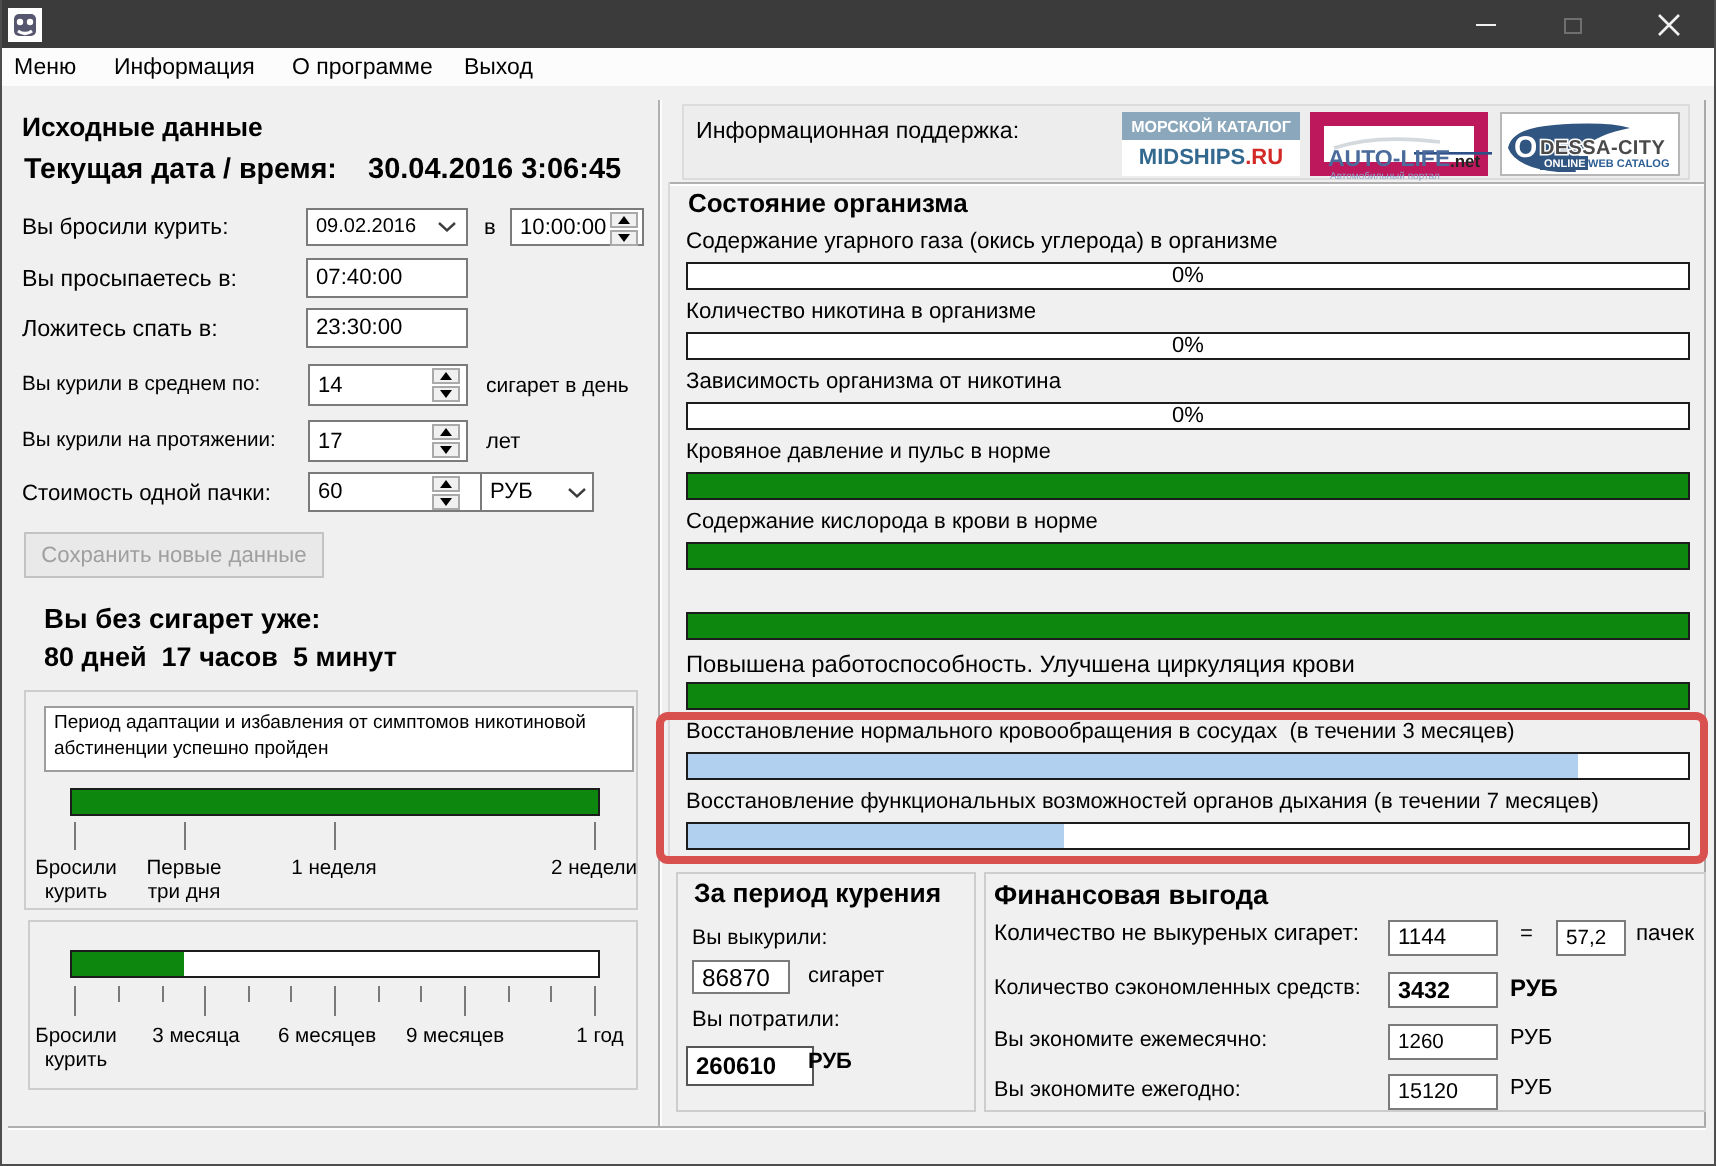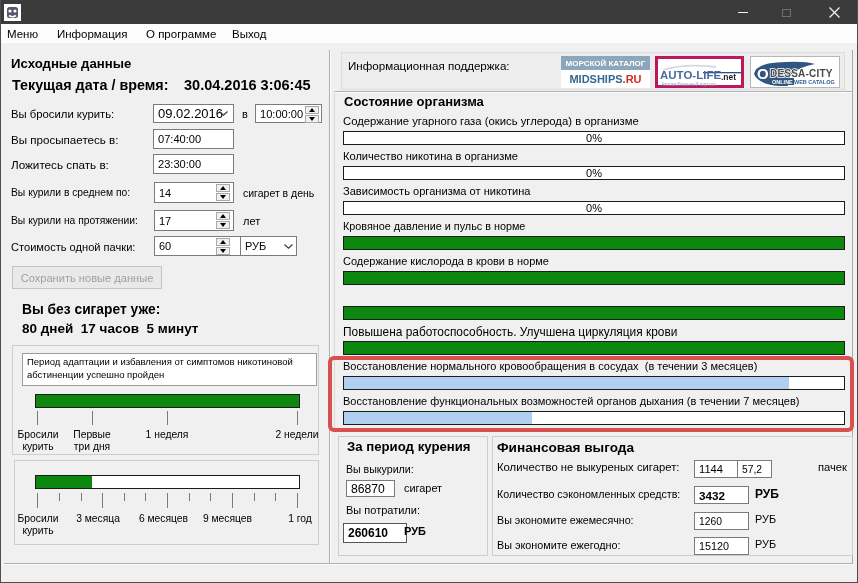--- a/index.html
+++ b/index.html
@@ -59,21 +59,21 @@
   <div class="ab" style="left:334px;top:91px;width:1px;height:340px;background:#d9d9d9"></div>
   <div class="ab" style="left:852px;top:50px;width:1px;height:513px;background:#a9a9a9"></div>
   <div class="ab" style="left:4px;top:563px;width:849px;height:1px;background:#b0b0b0"></div>
   <div class="ab" style="left:4px;top:564px;width:849px;height:1px;background:#fdfdfd"></div>
 
   <div class="lbl b" id="h1" style="left:11px;top:56px;font-size:13.2px">Исходные данные</div>
   <div class="lbl b" id="h2" style="left:12px;top:77px;font-size:14.3px">Текущая дата / время:</div>
   <div class="lbl b" id="h2b" style="left:184px;top:77px;font-size:14.5px">30.04.2016 3:06:45</div>
 
   <div class="lbl" id="L1" style="left:11px;top:108px;font-size:11.3px">Вы бросили курить:</div>
-  <div class="tb" id="d1" style="left:153px;top:104px;width:81px;height:19px;font-size:13px">09.02.2016</div>
+  <div class="tb" id="d1" style="left:153px;top:104px;width:81px;height:19px;font-size:10px">09.02.2016</div>
   <svg class="ab" style="left:219px;top:111px" width="9" height="5">
       <path d="M0.5 0.5 L4.5 4.2 L8.5 0.5" stroke="#3c3c3c" stroke-width="1.2" fill="none"></path>
     </svg>
   <div class="lbl" id="vv" style="left:242px;top:108px">в</div>
   <div class="tb" id="d2" style="left:255px;top:104px;width:67px;height:19px;font-size:11.1px">10:00:00</div>
   <div class="ud" style="left:305px;top:106px">
     <div class="udb">
         <i class="tu"></i>
       </div>
       <div class="udb">
@@ -174,21 +174,21 @@
   <div class="ab" style="left:341px;top:52px;width:504px;height:38px;background:#ededee;border:1px solid #dcdcdc"></div>
   <div class="lbl" id="i1" style="left:348px;top:59px;font-size:11.6px">Информационная поддержка:</div>
 
   <div class="ab" style="left:561px;top:56px;width:89px;height:32px;background:#fff">
     <div class="ab" style="left:0;top:0;width:89px;height:14px;background:#8ba7bb;color:#fff;font-size:8px;font-weight:bold;display:flex;align-items:center;justify-content:center">МОРСКОЙ КАТАЛОГ</div>
     <div class="ab" style="left:0;top:14px;width:89px;height:18px;display:flex;align-items:center;justify-content:center;font-size:11px;font-weight:bold">
         <span style="color:#33688f">MIDSHIPS</span>
         <span style="color:#d32a28">.RU</span>
       </div>
   </div>
-  <div class="ab" style="left:655px;top:56px;width:89px;height:32px;background:#fff;border:3px solid #be185d">
+  <div class="ab" style="left:655px;top:56px;width:89px;height:32px;background:#fff;border:7px solid #be185d">
     <svg width="87" height="30">
       <path d="M5 11 Q26 4 58 8" stroke="#d4d9de" stroke-width="1.8" fill="none"></path>
       <rect x="45" y="13" width="39" height="1.3" fill="#2c4f87"></rect>
       <text x="2" y="20" font-size="11.5" font-weight="bold" fill="#4a6b9b" font-family="Liberation Sans">AUTO-LIFE</text>
       <text x="63" y="20.5" font-size="8.5" font-weight="bold" fill="#222" font-family="Liberation Sans">.net</text>
       <text x="3" y="26.5" font-size="5" fill="#8aa6c8" font-family="Liberation Sans">Автомобильный портал</text>
     </svg>
   </div>
   <div class="ab" style="left:750px;top:56px;width:90px;height:32px;background:#fff;border:1px solid #b7b7b7">
     <svg width="88" height="30">
@@ -257,21 +257,21 @@
   <div class="tb" id="g3" style="left:346px;top:480px;width:49px;height:17px;font-size:12.2px">86870</div>
   <div class="lbl" id="g4" style="left:404px;top:482px;font-size:10.9px">сигарет</div>
   <div class="lbl" id="g5" style="left:346px;top:504px;font-size:11px">Вы потратили:</div>
   <div class="tb b" id="g6" style="left:343px;top:523px;width:64px;height:20px;border-color:#555;font-size:12px">260610</div>
   <div class="lbl b" id="g7" style="left:404px;top:525px;font-size:11px">РУБ</div>
 
   <div class="lbl b" id="f1" style="left:497px;top:440px;font-size:13.6px">Финансовая выгода</div>
   <div class="lbl" id="f2" style="left:497px;top:461px;font-size:11.3px">Количество не выкуреных сигарет:</div>
   <div class="tb" id="f3" style="left:694px;top:460px;width:55px;height:18px;font-size:11.2px">1144</div>
   <div class="lbl" id="f4" style="left:760px;top:461px">=</div>
-  <div class="tb" id="f5" style="left:737px;top:460px;width:35px;height:18px;font-size:10.3px">57,2</div>
+  <div class="tb" id="f5" style="left:778px;top:460px;width:35px;height:18px;font-size:10.3px">57,2</div>
   <div class="lbl" id="f6" style="left:818px;top:461px;font-size:11.2px">пачек</div>
 
   <div class="lbl" id="f7" style="left:497px;top:488px;font-size:10.7px">Количество сэкономленных средств:</div>
   <div class="tb b" id="f8" style="left:694px;top:486px;width:55px;height:18px;font-size:11.7px">3432</div>
   <div class="lbl b" id="f9" style="left:755px;top:487px;font-size:12px">РУБ</div>
 
   <div class="lbl" id="fa" style="left:497px;top:514px;font-size:10.7px">Вы экономите ежемесячно:</div>
   <div class="tb" id="fb1" style="left:694px;top:512px;width:55px;height:18px;font-size:10.3px">1260</div>
   <div class="lbl" id="fc" style="left:755px;top:513px;font-size:10.9px">РУБ</div>
 

